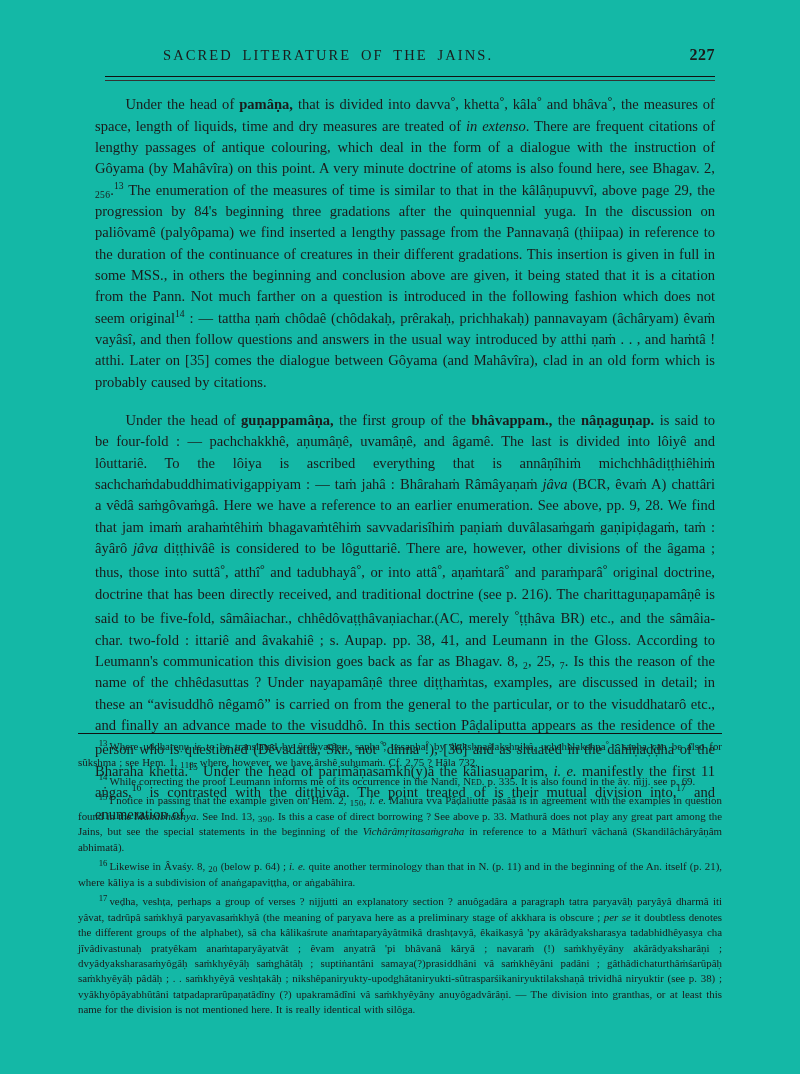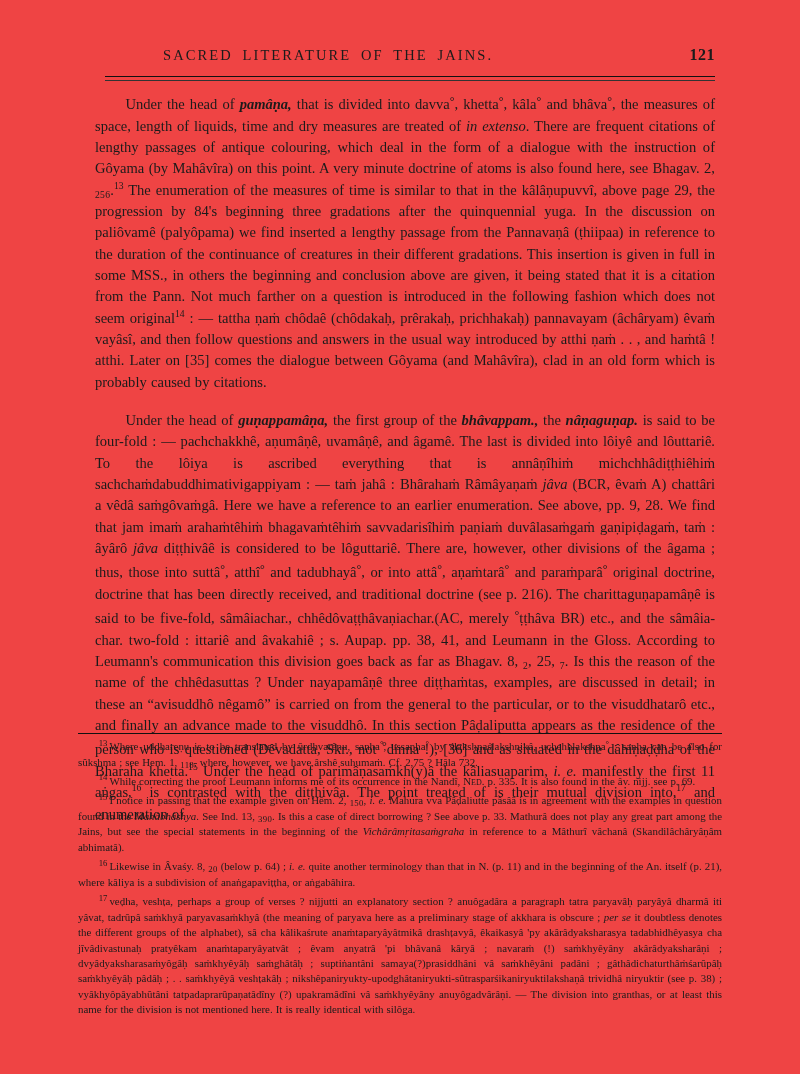--- a/index.html
+++ b/index.html
@@ -11,21 +11,21 @@
     width: 800px;
     height: 1074px;
     font-family: "Liberation Serif", "DejaVu Serif", serif;
     color: #1b1b1b;
     overflow: hidden;
   }
   .page {
     position: relative;
     width: 800px;
     height: 1074px;
-    background: #ef4444;
+    background: #14b8a6;
   }
   
   .runhead {
     position: absolute;
     left: 105px;
     top: 46px;
     width: 610px;
     display: flex;
     align-items: baseline;
     justify-content: space-between;
@@ -73,21 +73,21 @@
     vertical-align: super;
     line-height: 0;
   }
   sub.sb {
     font-size: 0.66em;
     vertical-align: -0.28em;
     line-height: 0;
     letter-spacing: 0.3px;
   }
   i { }
-  b { font-weight: bold; font-style: italic; }
+  b { font-weight: bold; }
   .deg { font-size: 0.82em; vertical-align: 0.35em; }
   
   .rule-foot {
     position: absolute;
     left: 78px;
     top: 733px;
     width: 644px;
     height: 0;
     border-top: 1.1px solid #111;
   }
@@ -119,21 +119,21 @@
   }
   .sc { font-variant: small-caps; }
 </style>
 </head>
 <body>
 
 <div class="page">
 
   <div class="runhead">
     <span class="runhead-title">SACRED  LITERATURE  OF  THE  JAINS.</span>
-    <span class="runhead-folio">121</span>
+    <span class="runhead-folio">227</span>
   </div>
 
   <div class="rule-double"></div>
 
   <div class="body-col">
     <p class="para">Under the head of <b>pamâṇa,</b> that is divided into davva<span class="deg">°</span>, khetta<span class="deg">°</span>, kâla<span class="deg">°</span> and bhâva<span class="deg">°</span>, the measures of space, length of liquids, time and dry measures are treated of <i>in extenso</i>.  There are frequent citations of lengthy passages of antique colouring, which deal in the form of a dialogue with the instruction of Gôyama (by Mahâvîra) on this point.  A very minute doctrine of atoms is also found here, see Bhagav. 2, <sub class="sb">256</sub>.<sup class="fn">13</sup>  The enumeration of the measures of time is similar to that in the kâlâṇupuvvî, above page 29, the progression by 84's beginning three gradations after the quinquennial yuga.  In the discussion on paliôvamê (palyôpama) we find inserted a lengthy passage from the Pannavaṇâ (ṭhiipaa) in reference to the duration of the continuance of creatures in their different gradations.  This insertion is given in full in some MSS., in others the beginning and conclusion above are given, it being stated that it is a citation from the Pann.  Not much farther on a question is introduced in the following fashion which does not seem original<sup class="fn">14</sup> : — tattha ṇaṁ chôdaê (chôdakaḥ, prêrakaḥ, prichhakaḥ) pannavayam (âchâryam) êvaṁ vayâsî, and then follow questions and answers in the usual way introduced by atthi ṇaṁ . . , and haṁtâ ! atthi.  Later on [35] comes the dialogue between Gôyama (and Mahâvîra), clad in an old form which is probably caused by citations.</p>
     <p class="para">Under the head of <b>guṇappamâṇa,</b> the first group of the <b>bhâvappam.,</b> the <b>nâṇaguṇap.</b> is said to be four-fold : — pachchakkhê, aṇumâṇê, uvamâṇê, and âgamê.  The last is divided into lôiyê and lôuttariê.  To the lôiya is ascribed everything that is annâṇîhiṁ michchhâdiṭṭhiêhiṁ sachchaṁdabuddhimativigappiyam : — taṁ jahâ : Bhârahaṁ Râmâyaṇaṁ <i>jâva</i> (BCR,  êvaṁ  A) chattâri a vêdâ saṁgôvaṁgâ.  Here we have a reference to an earlier enumeration.  See above, pp. 9, 28.  We find that jam imaṁ arahaṁtêhiṁ bhagavaṁtêhiṁ savvadarisîhiṁ paṇiaṁ duvâlasaṁgaṁ gaṇipiḍagaṁ, taṁ : âyârô <i>jâva</i> diṭṭhivâê is considered to be lôguttariê.  There are, however, other divisions of the âgama ; thus, those into suttâ<span class="deg">°</span>, atthî<span class="deg">°</span> and tadubhayâ<span class="deg">°</span>, or into attâ<span class="deg">°</span>, aṇaṁtarâ<span class="deg">°</span> and paraṁparâ<span class="deg">°</span> original doctrine, doctrine that has been directly received, and traditional doctrine (see p. 216).  The charittaguṇapamâṇê is said to be five-fold, sâmâiachar., chhêdôvaṭṭhâvaṇiachar.(AC, merely <span class="deg">°</span>ṭṭhâva BR) etc., and the sâmâia-char. two-fold : ittariê and âvakahiê ; s. Aupap. pp. 38, 41, and Leumann in the Gloss.  According to Leumann's communication this division goes back as far as Bhagav. 8, <sub class="sb">2</sub>, 25, <sub class="sb">7</sub>.  Is this the reason of the name of the chhêdasuttas ?  Under nayapamâṇê three diṭṭhaṁtas, examples, are discussed in detail; in these an “avisuddhô nêgamô” is carried on from the general to the particular, or to the visuddhatarô etc., and finally an advance made to the visuddhô.  In this section Pâḍaliputta appears as the residence of the person who is questioned (Dêvadatta, Skr., not <span class="deg">°</span>dinna !), [36] and as situated in the dâhiṇaḍḍha of the Bharaha khetta.<sup class="fn">15</sup>  Under the head of parimâṇasaṁkh(y)â the kâliasuaparim, <i>i. e.</i> manifestly the first 11 aṅgas,<sup class="fn">16</sup> is contrasted with the diṭṭhivâa.  The point treated of is their mutual division into,<sup class="fn">17</sup> and enumeration of</p>
   </div>
 
   <div class="rule-foot"></div>

